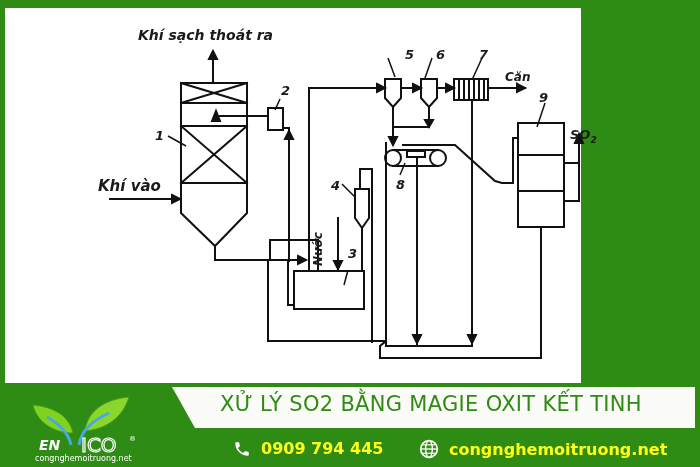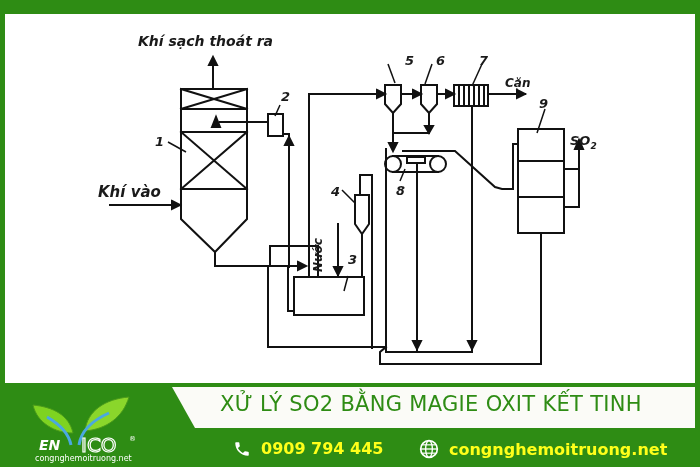--- a/index.html
+++ b/index.html
@@ -1,18 +1,18 @@
 <!DOCTYPE html>
 <html><head>
 <meta charset="utf-8">
 <style>
   html,body{margin:0;padding:0;}
   body{width:700px;height:467px;overflow:hidden;background:#2e8c14;font-family:"Liberation Sans",sans-serif;}
   .frame{position:absolute;left:0;top:0;width:700px;height:467px;background:#2e8c14;}
-  .canvas{position:absolute;left:5px;top:14px;width:690px;height:378px;background:#ffffff;}
+  .canvas{position:absolute;left:5px;top:8px;width:576px;height:378px;background:#ffffff;}
   .canvas svg{position:absolute;left:-5px;top:-5px;}
   .lbl{font-family:"DejaVu Sans",sans-serif;font-style:italic;font-weight:bold;fill:#1a1a1a;}
   .footer{position:absolute;left:0;top:383px;width:700px;height:84px;background:#2e8c14;}
   .title-box{position:absolute;left:172px;top:4px;width:523px;height:41px;background:#fbfbf7;
     clip-path:polygon(0 0,100% 0,100% 100%,23px 100%);}
   .title-text{position:absolute;left:220px;top:9px;font-family:"DejaVu Sans",sans-serif;font-size:21px;color:#2e8c14;letter-spacing:0.3px;white-space:nowrap;}
   .contact{position:absolute;top:56px;display:flex;align-items:center;gap:10px;}
   .contact .txt{font-family:"DejaVu Sans",sans-serif;font-weight:bold;font-size:16px;color:#ffff1a;white-space:nowrap;}
   .logo{position:absolute;left:25px;top:12px;width:130px;height:70px;}
 </style>

